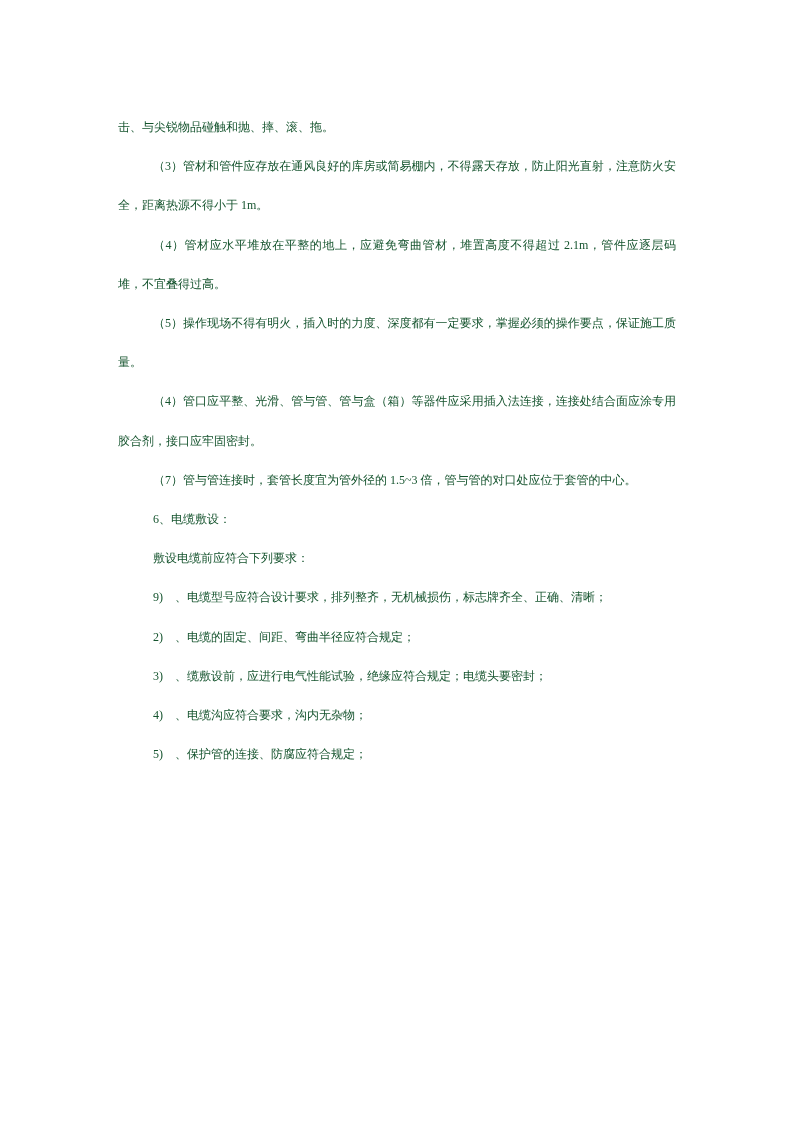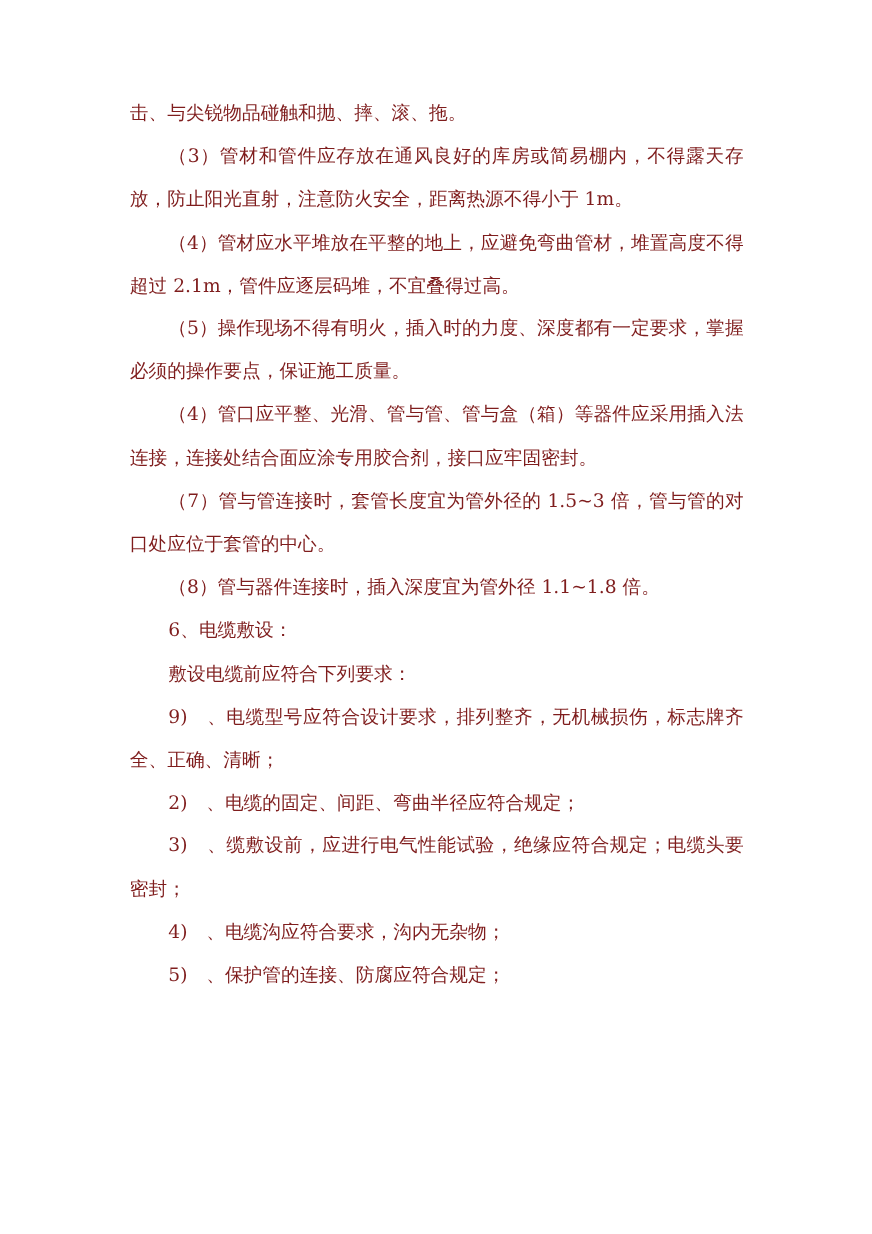--- a/index.html
+++ b/index.html
@@ -1,35 +1,34 @@
 <!DOCTYPE html>
 <html><head>
 <meta charset="utf-8">
 <style>
   html, body { margin: 0; padding: 0; background: #ffffff; }
   body { width: 793px; height: 1122px; position: relative; overflow: hidden; }
   .page {
-    position: absolute; left: 118px; top: 84px; width: 558px;
+    position: absolute; left: 118px; top: 108px; width: 558px;
     font-family: "DejaVu Serif", "Liberation Serif", serif;
-    font-size: 17px; color: #7f1d1d; line-height: 39.2px;
+    font-size: 12px; color: #14532d; line-height: 39.2px;
   }
   .p { margin: 0; text-align: justify; text-align-last: left; }
-  .indent { text-indent: 35px; }
+  .indent { text-indent: 35px; font-family: Liberation Serif, serif; }
 </style>
 </head>
 <body>
 
 <div class="page">
   <p class="p">击、与尖锐物品碰触和抛、摔、滚、拖。</p>
   <p class="p indent">（3）管材和管件应存放在通风良好的库房或简易棚内，不得露天存放，防止阳光直射，注意防火安全，距离热源不得小于 1m。</p>
   <p class="p indent">（4）管材应水平堆放在平整的地上，应避免弯曲管材，堆置高度不得超过 2.1m，管件应逐层码堆，不宜叠得过高。</p>
   <p class="p indent">（5）操作现场不得有明火，插入时的力度、深度都有一定要求，掌握必须的操作要点，保证施工质量。</p>
   <p class="p indent">（4）管口应平整、光滑、管与管、管与盒（箱）等器件应采用插入法连接，连接处结合面应涂专用胶合剂，接口应牢固密封。</p>
   <p class="p indent">（7）管与管连接时，套管长度宜为管外径的 1.5~3 倍，管与管的对口处应位于套管的中心。</p>
-  <p class="p indent">（8）管与器件连接时，插入深度宜为管外径 1.1~1.8 倍。</p>
   <p class="p indent">6、电缆敷设：</p>
   <p class="p indent">敷设电缆前应符合下列要求：</p>
   <p class="p indent">9)　、电缆型号应符合设计要求，排列整齐，无机械损伤，标志牌齐全、正确、清晰；</p>
   <p class="p indent">2)　、电缆的固定、间距、弯曲半径应符合规定；</p>
   <p class="p indent">3)　、缆敷设前，应进行电气性能试验，绝缘应符合规定；电缆头要密封；</p>
   <p class="p indent">4)　、电缆沟应符合要求，沟内无杂物；</p>
   <p class="p indent">5)　、保护管的连接、防腐应符合规定；</p>
 </div>
 
 </body></html>

